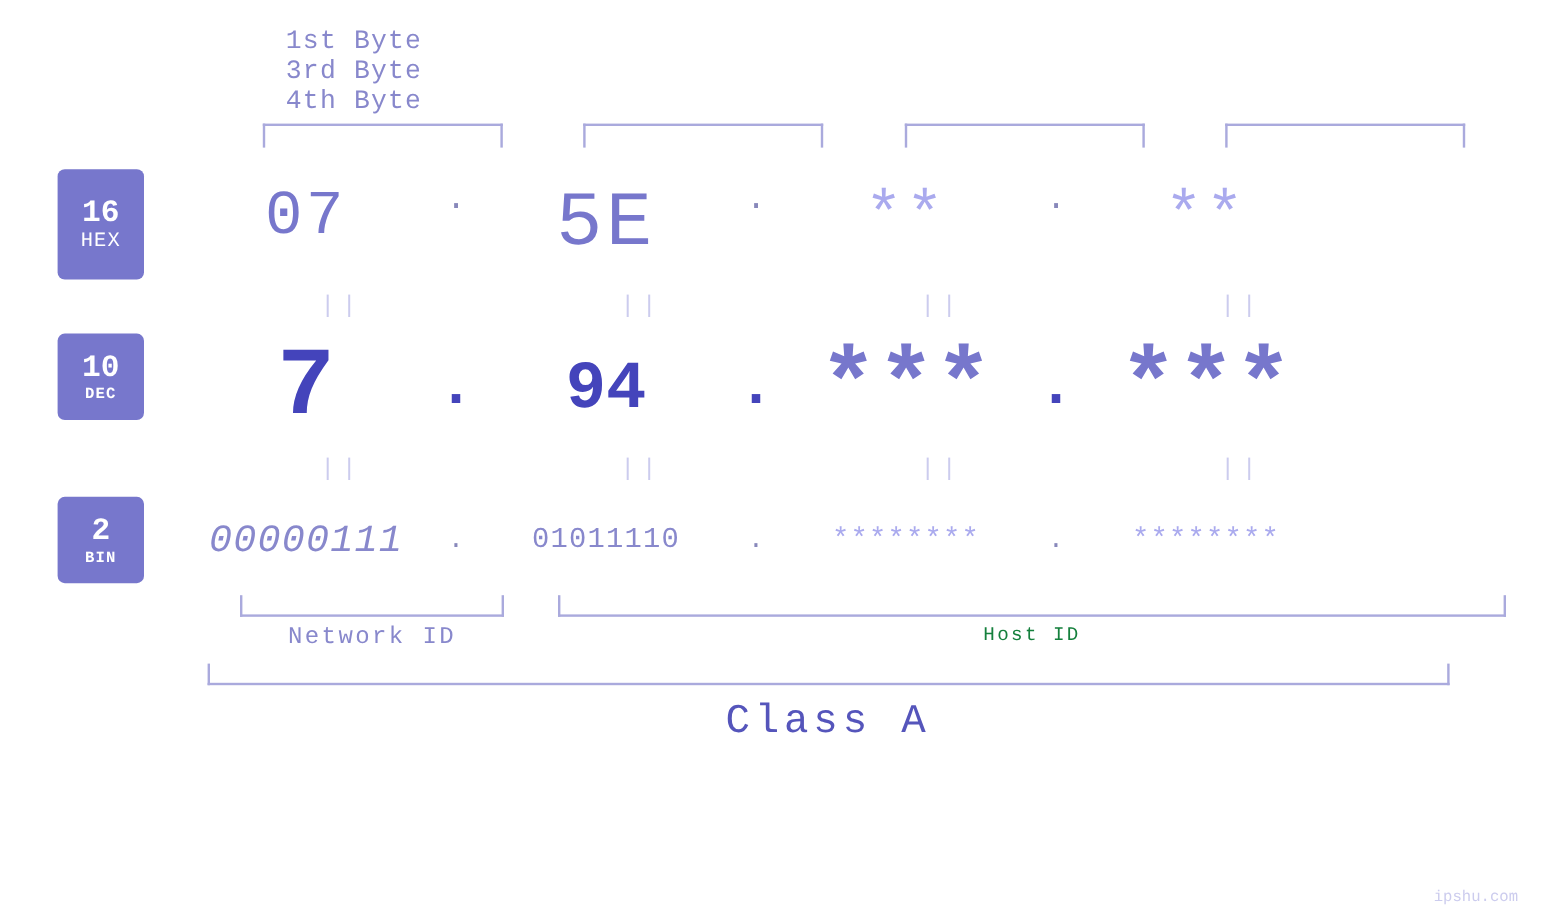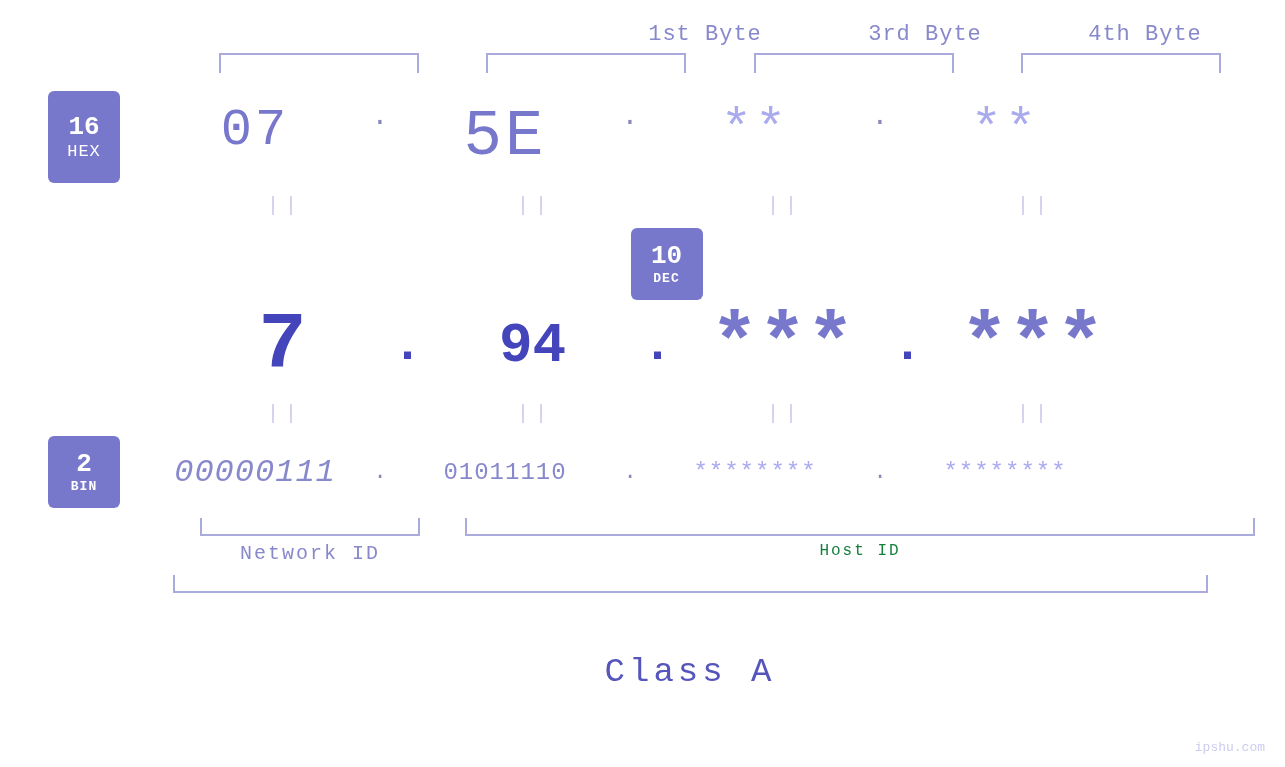--- a/index.html
+++ b/index.html
@@ -39,21 +39,21 @@
       display: flex;
       flex-direction: column;
     }
 
   </style>
 </head>
 <body>
 
 <div class="full-layout">
 
-  <div style="display:flex; margin-left: 185px; margin-top: 22px; width: 1070px; justify-content: flex-end;">
+  <div style="display:flex; margin-left: 185px; margin-top: 22px; width: 1070px; justify-content: flex-start; flex-direction: column;">
     <div class="byte-header">1st Byte</div>
     <div class="byte-header">3rd Byte</div>
     <div class="byte-header">4th Byte</div>
   </div>
 
   <div style="display:flex; margin-left: 185px; margin-top: 6px; width: 1070px; justify-content: space-around;">
     <div class="bracket-top"></div>
     <div class="bracket-top"></div>
     <div class="bracket-top"></div>
     <div class="bracket-top"></div>
@@ -83,21 +83,21 @@
       <div style="width:210px; text-align:center; color:#ccccee; font-size:20px; letter-spacing:6px;">||</div>
       <div style="width:40px;"></div>
       <div style="width:210px; text-align:center; color:#ccccee; font-size:20px; letter-spacing:6px;">||</div>
       <div style="width:40px;"></div>
       <div style="width:210px; text-align:center; color:#ccccee; font-size:20px; letter-spacing:6px;">||</div>
       <div style="width:40px;"></div>
       <div style="width:210px; text-align:center; color:#ccccee; font-size:20px; letter-spacing:6px;">||</div>
     </div>
   </div>
 
-  <div style="display:flex; flex-direction:column; align-items:center;">
+  <div style="display:flex; flex-direction:row; align-items:flex-start;">
     <div style="margin-left:48px; width:72px; height:72px; background:#7777cc; border-radius:6px; display:flex; flex-direction:column; align-items:center; justify-content:center; color:white; flex-shrink:0;">
       <span style="font-size:26px; font-weight:bold; line-height:1.1;">10</span>
       <span style="font-size:13px; font-weight:bold; letter-spacing:1px;">DEC</span>
     </div>
     <div style="display:flex; flex-direction:row; align-items:center; margin-left:30px; flex:1;">
       <div style="width:210px; text-align:center; color:#4444bb; font-size:80px; font-family:'Courier New',monospace; font-weight:bold;">7</div>
       <div style="width:40px; text-align:center; color:#4444bb; font-size:50px; font-weight:bold;">.</div>
       <div style="width:210px; text-align:center; color:#4444bb; font-size:56px; font-family:'Courier New',monospace; font-weight:bold;">94</div>
       <div style="width:40px; text-align:center; color:#4444bb; font-size:50px; font-weight:bold;">.</div>
       <div style="width:210px; text-align:center; color:#7777cc; font-size:80px; font-family:'Courier New',monospace; font-weight:bold;">***</div>
@@ -142,20 +142,20 @@
       <div style="color:#8888cc; font-size:20px; font-family:'Courier New',monospace; letter-spacing:2px; margin-top:6px;">Network ID</div>
     </div>
     <div style="width:30px;"></div>
 
     <div style="display:flex; flex-direction:column; align-items:center; flex:1;">
       <div style="width:100%; height:18px; border-bottom:2px solid #aaaadd; border-left:2px solid #aaaadd; border-right:2px solid #aaaadd;"></div>
       <div style="color:#15803d; font-size:16px; font-family:'Courier New',monospace; letter-spacing:2px; margin-top:6px;">Host ID</div>
     </div>
   </div>
 
-  <div style="display:flex; flex-direction:column; align-items:center; margin-top:10px; margin-left:140px; width:1100px;gap:48px;">
+  <div style="display:flex; flex-direction:column; align-items:center; margin-top:10px; margin-left:140px; width:1100px;">
     <div style="width:1035px; height:18px; border-bottom:2px solid #aaaadd; border-left:2px solid #aaaadd; border-right:2px solid #aaaadd;"></div>
     <div style="color:#5555bb; font-size:34px; font-family:'Courier New',monospace; letter-spacing:4px; margin-top:12px;">Class A</div>
   </div>
 
   <div style="position:absolute; bottom:12px; right:20px; color:#ccccee; font-size:13px; font-family:'Courier New',monospace;">ipshu.com</div>
 
 </div>
 
 </body></html>

